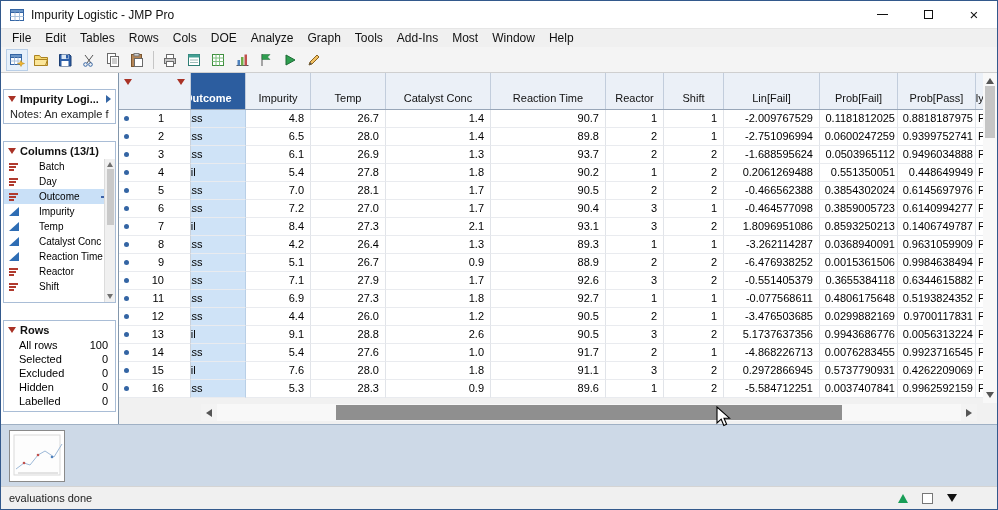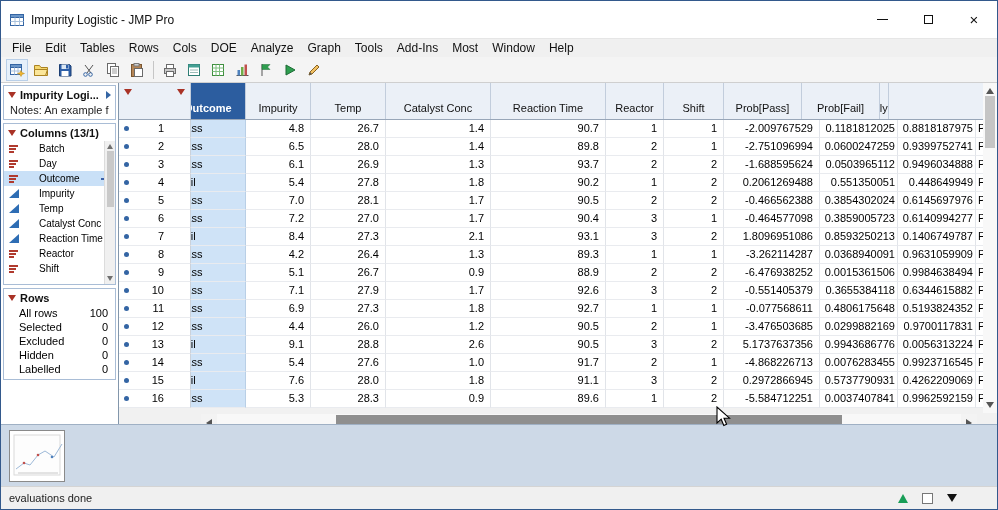--- a/index.html
+++ b/index.html
@@ -2,21 +2,21 @@
 <html><head>
 <meta charset="utf-8">
 <style>
   html,body{margin:0;padding:0;width:998px;height:510px;overflow:hidden;
     font-family:"Liberation Sans",sans-serif;background:#8a9aac;}
   *{box-sizing:border-box;}
   .window{width:998px;height:510px;border:1px solid #33598c;background:#fff;
     display:flex;flex-direction:column;position:relative;}
 
   
-  .titlebar{height:37px;background:#fff;display:flex;align-items:center;padding-left:8px;flex:none;border-radius:10px;}
+  .titlebar{height:27px;background:#fff;display:flex;align-items:center;padding-left:8px;flex:none;border-radius:10px;}
   .app-icon{width:16px;height:16px;margin-right:6px;flex:none;}
   .title-text{font-size:12px;color:#111;}
   .win-controls{margin-left:auto;display:flex;height:100%;}
   .wc{width:46px;height:100%;display:flex;align-items:center;justify-content:center;}
   .wc-min{width:11px;height:1px;background:#111;}
   .wc-max{width:9px;height:9px;border:1px solid #111;}
   .wc-close{font-size:15px;color:#111;line-height:1;}
 
   
   .menubar{height:19px;background:#f0f0f0;border-top:1px solid #e6e6e6;display:flex;
@@ -29,21 +29,21 @@
   .tb-btn{width:22px;height:22px;display:flex;align-items:center;justify-content:center;margin:0 1px;}
   .tb-btn:first-child{border:1px solid #b9cfe8;background:#e6f0fa;}
   .tb-sep{width:1px;height:18px;background:#c6c6c6;margin:0 4px;}
 
   
   .content{flex:1;display:flex;min-height:0;}
 
   
   .sidebar{width:118px;flex:none;background:#fff;border-right:1px solid #8296ab;
     display:flex;flex-direction:column;padding:1px;}
-  .panel{border:1px solid #a9bdd6;background:#fff;margin:1px 1px 2px 1px;}
+  .panel{border:1px solid #a9bdd6;background:#fff;margin:15px 1px 2px 1px;}
   .panel-header{height:17px;display:flex;align-items:center;gap:4px;padding:0 4px;}
   .ptitle{font-size:11px;font-weight:bold;color:#111;white-space:nowrap;overflow:hidden;}
   .ptri{width:0;height:0;border-left:4px solid transparent;border-right:4px solid transparent;
     border-top:6px solid #a93226;flex:none;}
   .chev{margin-left:auto;width:0;height:0;border-top:4px solid transparent;
     border-bottom:4px solid transparent;border-left:5px solid #3465a4;}
   .notes{font-size:11px;color:#222;padding:1px 4px 3px 6px;white-space:nowrap;overflow:hidden;}
   .panel-cols{height:162px;display:flex;flex-direction:column;}
   .cols-body{flex:1;display:flex;min-height:0;}
   .cols-list{flex:1;overflow:hidden;}
@@ -379,25 +379,28 @@
           </div>
         <div class="th c5">
             <span>Reaction Time</span>
           </div>
         <div class="th c6">
             <span>Reactor</span>
           </div>
         <div class="th c7">
             <span>Shift</span>
           </div>
+        <div class="th c8">
+            <span>Lin[Fail]</span>
+          </div>
+        <div class="th c9">
+            <span>Prob[Fail]</span>
+          </div>
         <div class="th c10">
             <span>Prob[Pass]</span>
-          </div>
-        <div class="th c9">
-            <span>Prob[Fail]</span>
           </div>
         <div class="th c11">
             <span>Most Likely Outcome</span>
           </div>
       </div>
 
       <div class="tbody">
           <div class="tr">
             <div class="td c0 rn">
               <span class="dot"></span>

